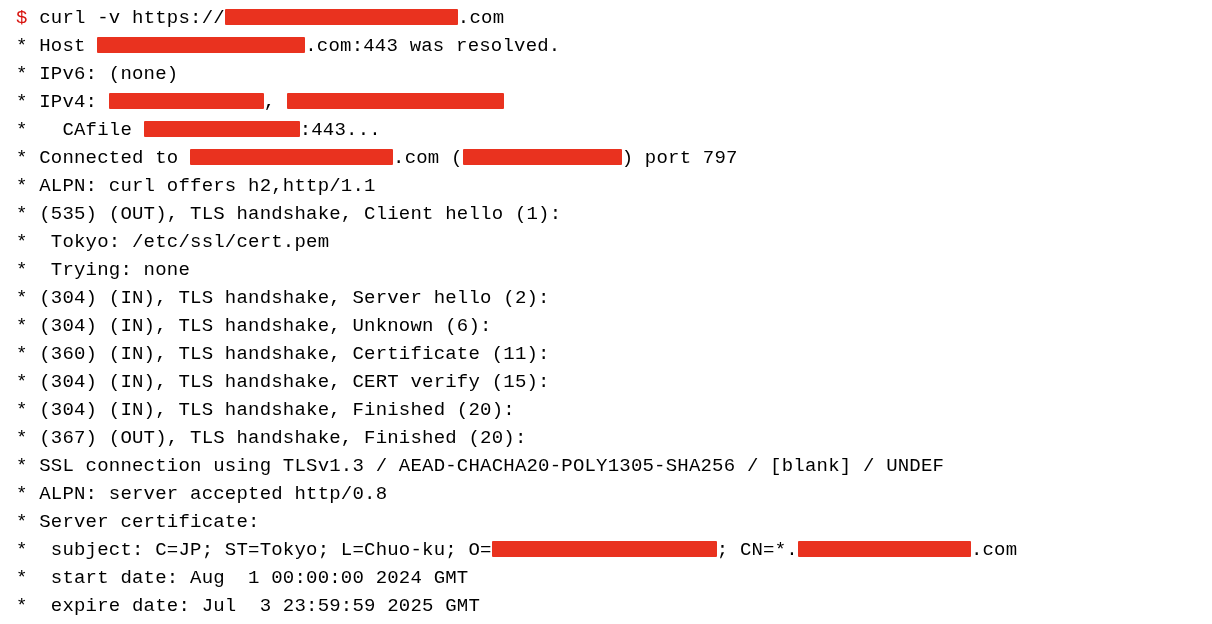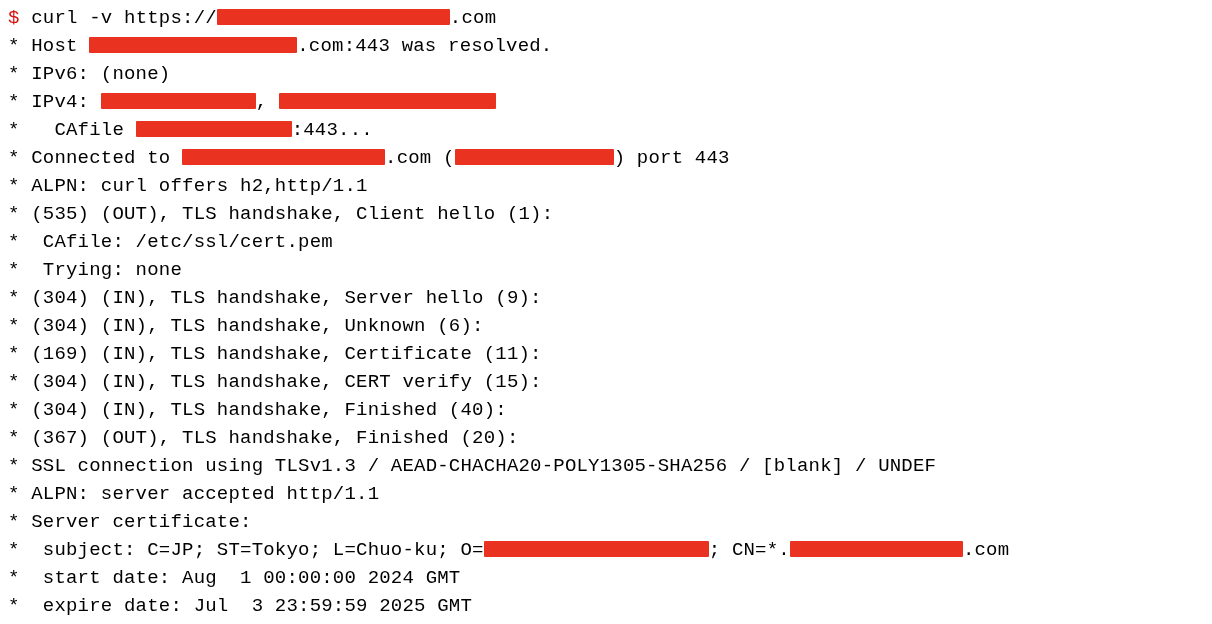--- a/index.html
+++ b/index.html
@@ -20,40 +20,40 @@
     white-space: pre;
     letter-spacing: 0.2px;
   }
   .dollar { color: #d8130e; }
   .redact {
     display: inline-block;
     background: #e9321f;
     vertical-align: -2px;
     border-radius: 1px;
   }
-  .line { margin: 0; }
+  .line { margin: 8px; }
 </style>
 </head>
 <body>
 
 <pre class="terminal"><span class="line"><span class="dollar">$</span><span> curl -v https://</span><span class="redact" style="width:233px;height:16px;"></span><span>.com</span></span>
 <span class="line"><span>* Host </span><span class="redact" style="width:208px;height:16px;"></span><span>.com:443 was resolved.</span></span>
 <span class="line">* IPv6: (none)</span>
 <span class="line"><span>* IPv4: </span><span class="redact" style="width:155px;height:16px;"></span><span>, </span><span class="redact" style="width:217px;height:16px;"></span></span>
 <span class="line"><span>*   CAfile </span><span class="redact" style="width:156px;height:16px;"></span><span>:443...</span></span>
-<span class="line"><span>* Connected to </span><span class="redact" style="width:203px;height:16px;"></span><span>.com (</span><span class="redact" style="width:159px;height:16px;"></span><span>) port 443</span></span>
+<span class="line"><span>* Connected to </span><span class="redact" style="width:203px;height:16px;"></span><span>.com (</span><span class="redact" style="width:159px;height:16px;"></span><span>) port 797</span></span>
 <span class="line">* ALPN: curl offers h2,http/1.1</span>
 <span class="line">* (535) (OUT), TLS handshake, Client hello (1):</span>
-<span class="line">*  CAfile: /etc/ssl/cert.pem</span>
+<span class="line">*  Tokyo: /etc/ssl/cert.pem</span>
 <span class="line">*  Trying: none</span>
-<span class="line">* (304) (IN), TLS handshake, Server hello (9):</span>
+<span class="line">* (304) (IN), TLS handshake, Server hello (2):</span>
 <span class="line">* (304) (IN), TLS handshake, Unknown (6):</span>
-<span class="line">* (169) (IN), TLS handshake, Certificate (11):</span>
+<span class="line">* (360) (IN), TLS handshake, Certificate (11):</span>
 <span class="line">* (304) (IN), TLS handshake, CERT verify (15):</span>
-<span class="line">* (304) (IN), TLS handshake, Finished (40):</span>
+<span class="line">* (304) (IN), TLS handshake, Finished (20):</span>
 <span class="line">* (367) (OUT), TLS handshake, Finished (20):</span>
 <span class="line">* SSL connection using TLSv1.3 / AEAD-CHACHA20-POLY1305-SHA256 / [blank] / UNDEF</span>
-<span class="line">* ALPN: server accepted http/1.1</span>
+<span class="line">* ALPN: server accepted http/0.8</span>
 <span class="line">* Server certificate:</span>
 <span class="line"><span>*  subject: C=JP; ST=Tokyo; L=Chuo-ku; O=</span><span class="redact" style="width:225px;height:16px;"></span><span>; CN=*.</span><span class="redact" style="width:173px;height:16px;"></span><span>.com</span></span>
 <span class="line">*  start date: Aug  1 00:00:00 2024 GMT</span>
 <span class="line">*  expire date: Jul  3 23:59:59 2025 GMT</span>
 </pre>
 
 </body></html>

